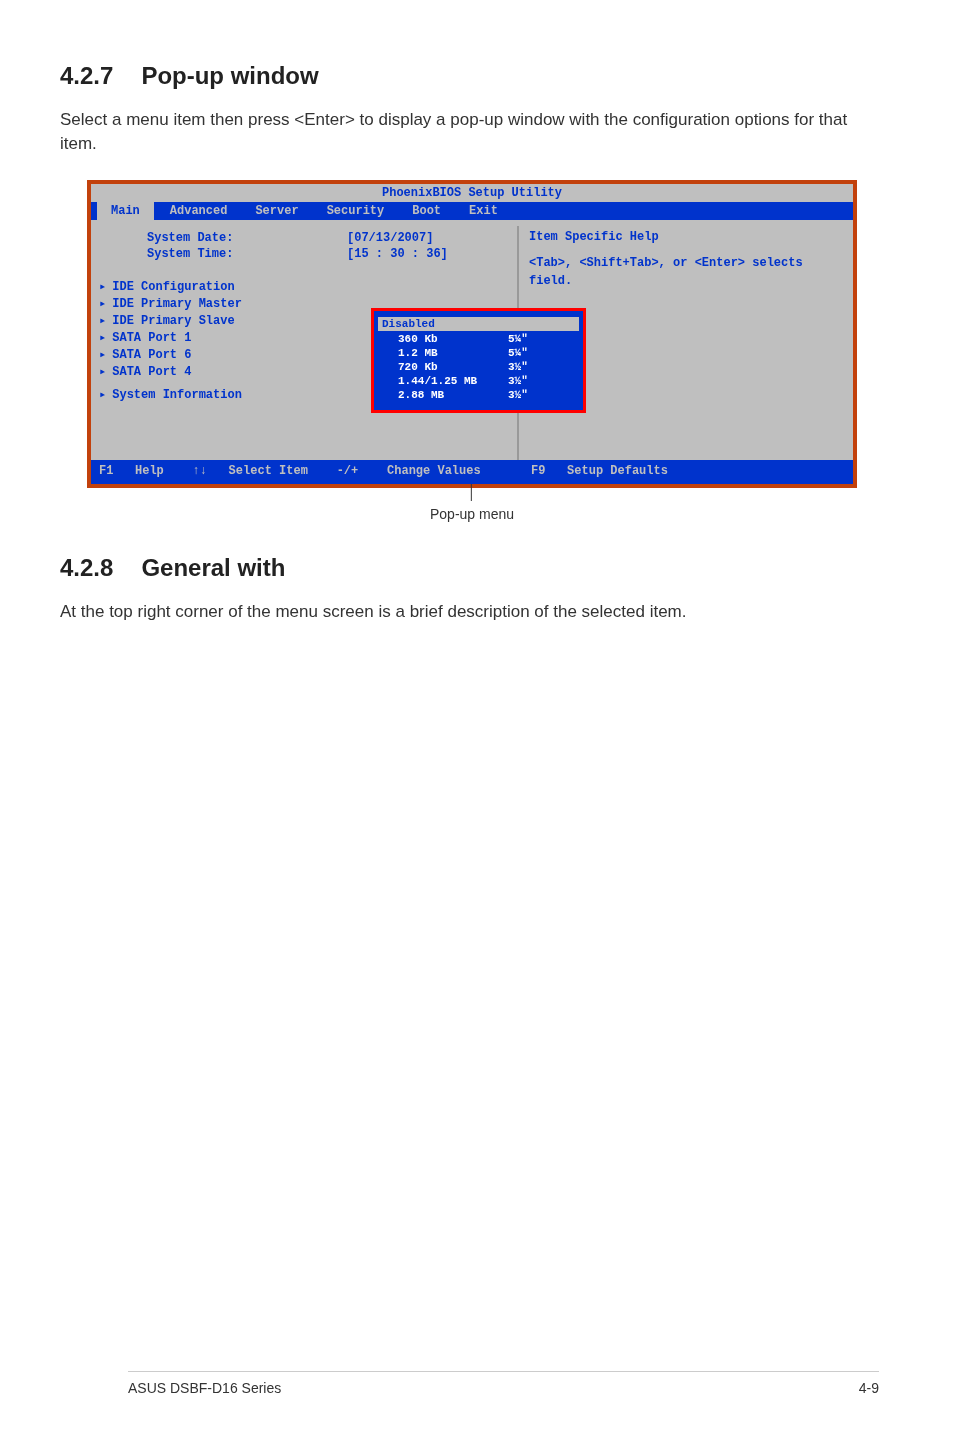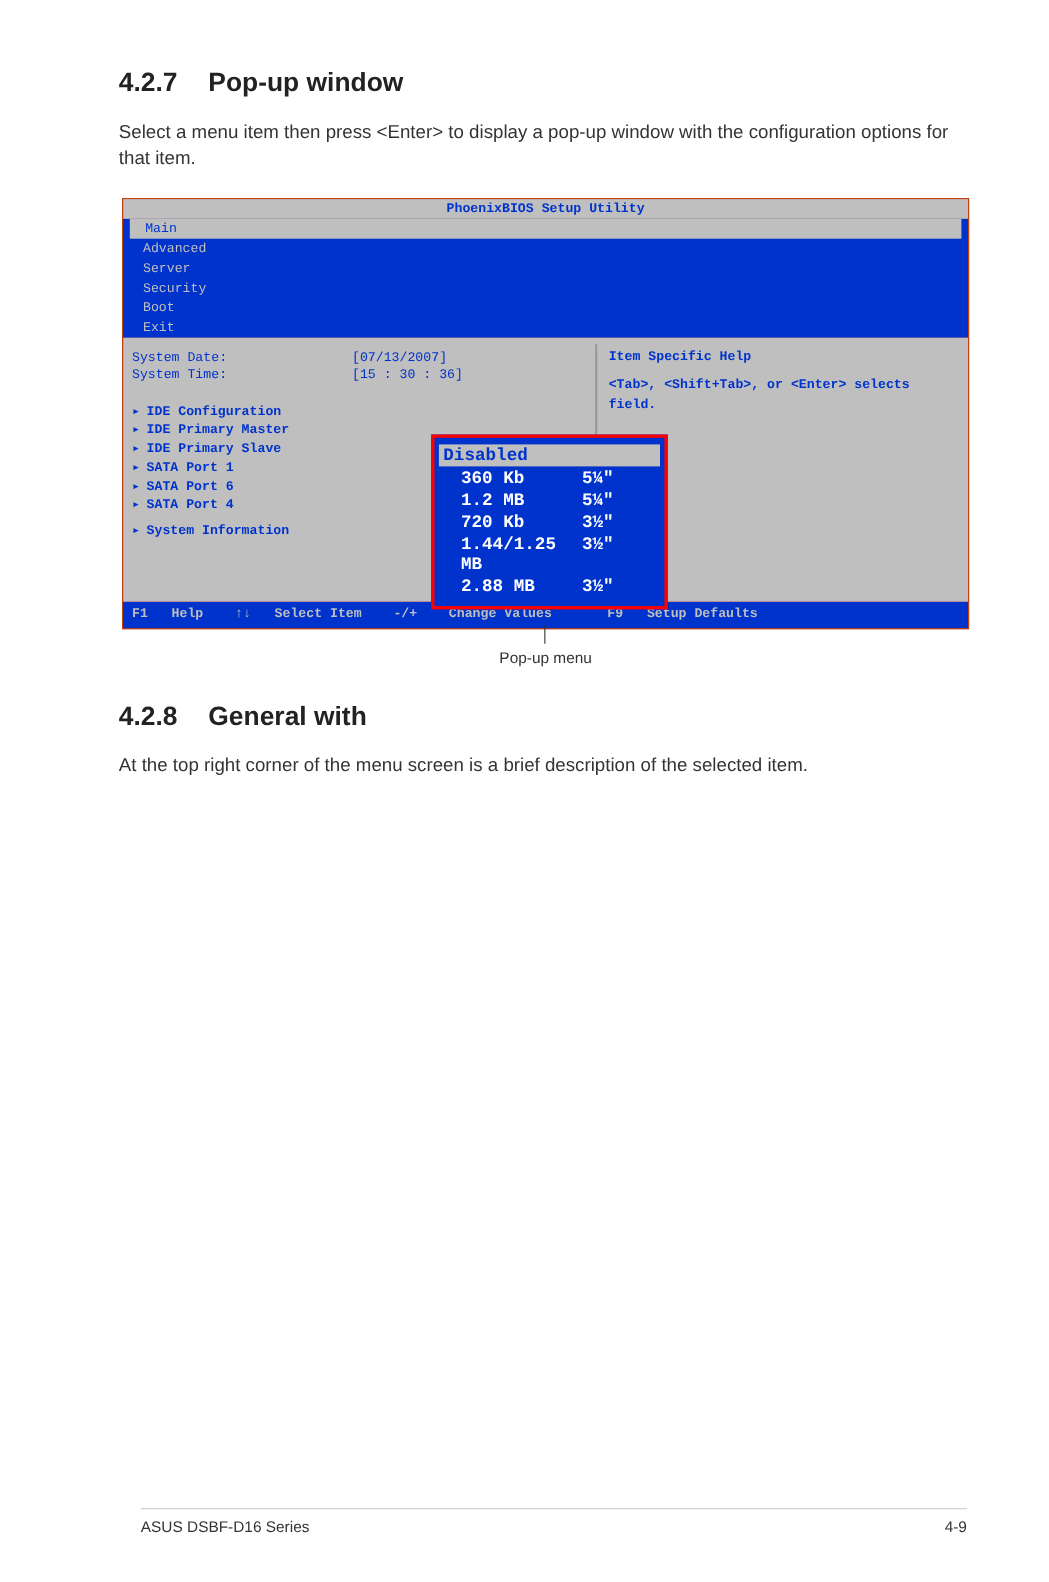--- a/index.html
+++ b/index.html
@@ -5,21 +5,21 @@
   * { box-sizing: border-box; margin: 0; padding: 0; }
   body {
     width: 954px;
     height: 1438px;
     background: #ffffff;
     font-family: Arial, Helvetica, sans-serif;
     color: #222;
     position: relative;
   }
   .page {
-    padding: 62px 70px 0 108px;
+    padding: 62px 70px 0 60px;
   }
   h2 {
     font-size: 24px;
     font-weight: bold;
     margin-bottom: 18px;
   }
   h2 .secno { margin-right: 28px; }
   p.body {
     font-size: 17px;
     line-height: 1.4;
@@ -28,37 +28,36 @@
   }
 
   
   .bios-wrap {
     margin: 0 auto 8px auto;
     width: 770px;
   }
   .bios {
     font-family: "Courier New", monospace;
     font-size: 12px;
-    border: 1px solid #c2410c;
-    background: #b91c1c;
+    border: 4px solid #c2410c;
+    background: #000000;
   }
   .bios-title {
     text-align: center;
     color: #0033cc;
     background: #bfbfbf;
     font-weight: bold;
     padding: 2px 0;
   }
   .bios-tabs {
     display: flex;
     background: #0033cc;
     color: #bfbfbf;
     padding: 0 4px;
-    font-weight: normal;
-    flex-direction: column;
+    font-weight: bold;
   }
   .bios-tab {
     padding: 2px 14px;
     white-space: nowrap;
   }
   .bios-tab.active {
     background: #bfbfbf;
     color: #0033cc;
     margin: 0 2px;
   }
@@ -75,22 +74,23 @@
     padding: 4px 6px 10px 2px;
   }
   .bios-right {
     width: 44%;
     border-left: 2px solid #999;
     padding: 4px 6px 10px 10px;
   }
   .bios-row {
     display: flex;
     color: #0033cc;
-    font-weight: normal;
+    font-weight: bold;
     padding: 1px 0;
+    margin-left: 48px;
   }
   .bios-row .label { width: 200px; }
   .bios-row .val { flex: 1; }
   .bios-list { margin-top: 10px; }
   .bios-list .item {
     color: #0033cc;
     font-weight: bold;
     padding: 1px 0;
   }
   .bios-list .item::before {
@@ -113,21 +113,21 @@
   
   .popup {
     position: absolute;
     left: 280px;
     top: 88px;
     width: 215px;
     background: #0033cc;
     border: 3px solid #ff0000;
     padding: 6px 8px 8px 8px;
     font-family: "Courier New", monospace;
-    font-size: 16px;
+    font-size: 11px;
   }
   .popup .popt {
     display: flex;
     color: #ffffff;
     font-weight: bold;
     padding: 1px 0;
     margin-left: 16px;
   }
   .popup .popt .pl { width: 110px; }
   .popup .popt .pr { flex:1; }

